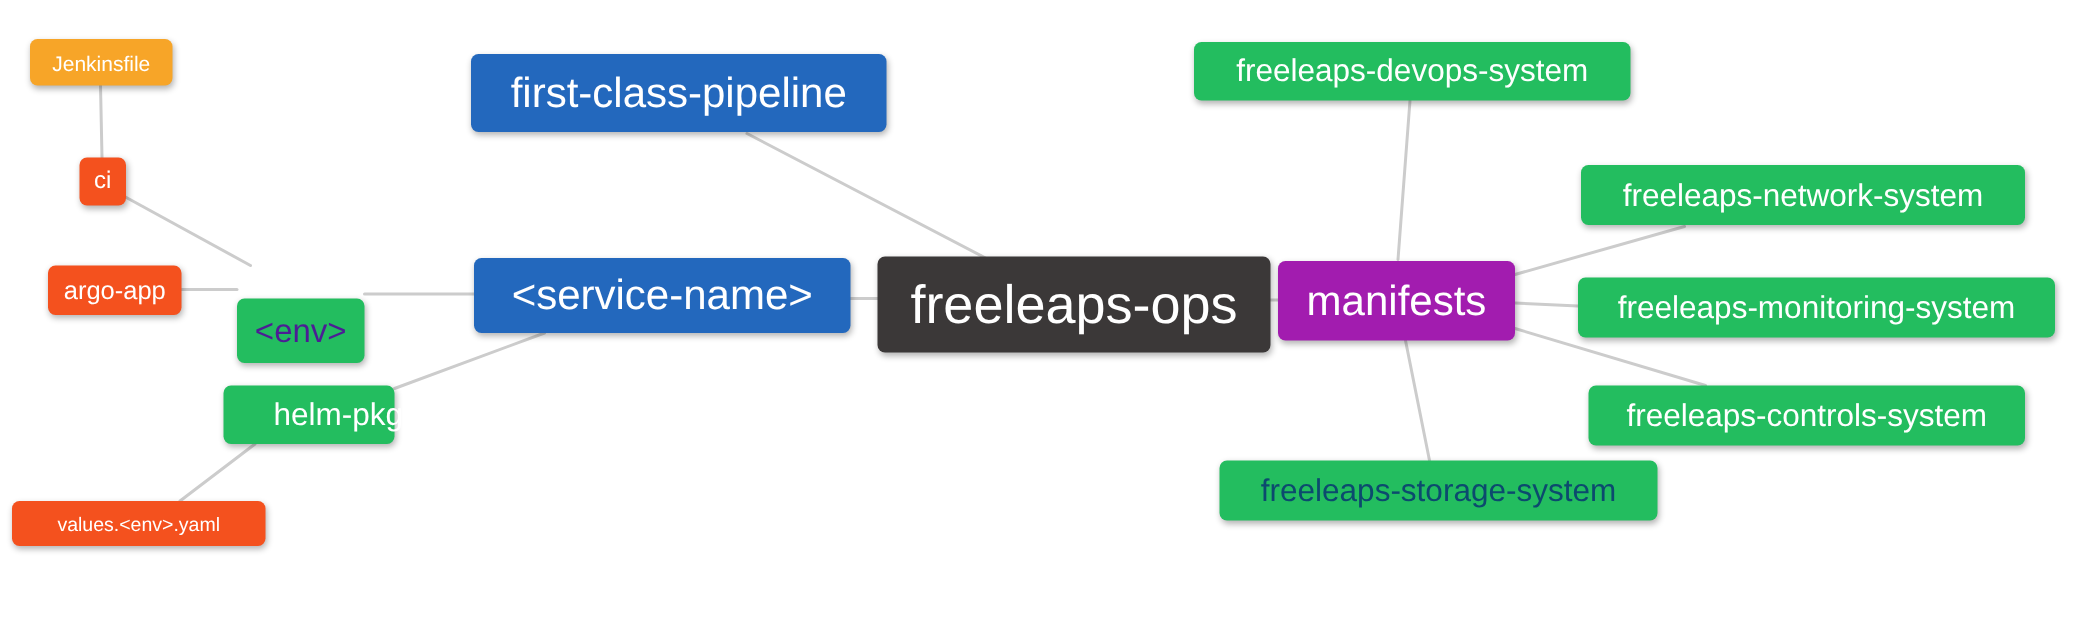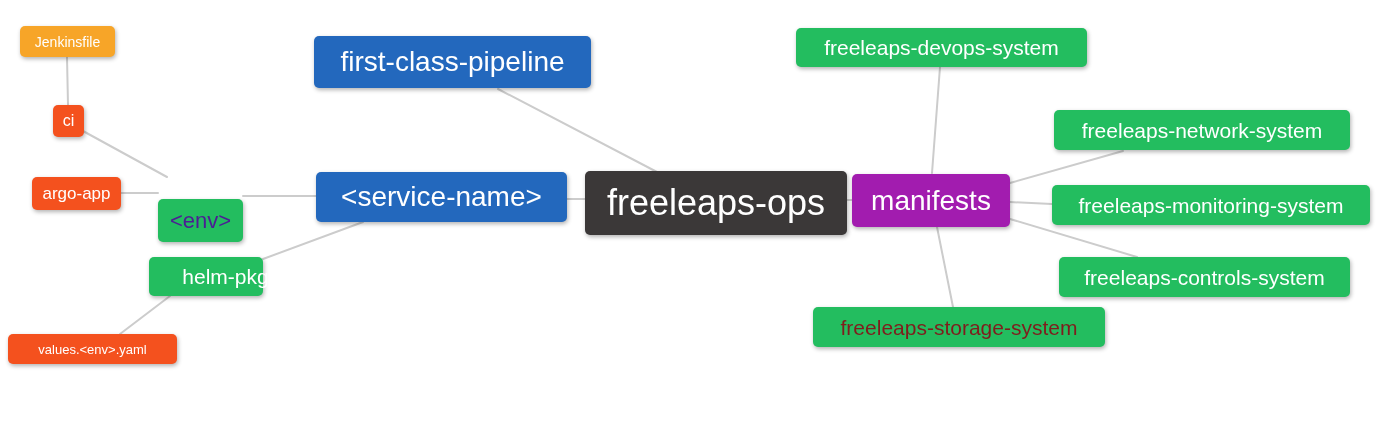--- a/index.html
+++ b/index.html
@@ -67,14 +67,14 @@
     <div class="node" style="left: 158px; top: 175px; width: 85px; height: 43px; font-size: 22px; background: rgb(35, 189, 95); color: #4c1d95; margin-top: 24px;">&lt;env&gt;</div>
     <div class="node" style="left: 149px; top: 257px; width: 114px; height: 39px; font-size: 21px; background: rgb(35, 189, 95); color: rgb(255, 255, 255); padding-left: 39px;">helm-pkg</div>
     <div class="node" style="left: 32px; top: 177px; width: 89px; height: 33px; font-size: 17px; background: rgb(244, 81, 30); color: rgb(255, 255, 255);">argo-app</div>
     <div class="node" style="left: 53px; top: 105px; width: 31px; height: 32px; font-size: 16px; background: rgb(244, 81, 30); color: rgb(255, 255, 255);">ci</div>
     <div class="node" style="left: 20px; top: 26px; width: 95px; height: 31px; font-size: 14px; background: rgb(247, 165, 40); color: rgb(255, 255, 255);">Jenkinsfile</div>
     <div class="node" style="left: 8px; top: 334px; width: 169px; height: 30px; font-size: 13px; background: rgb(244, 81, 30); color: rgb(255, 255, 255);">values.&lt;env&gt;.yaml</div>
     <div class="node" style="left: 796px; top: 28px; width: 291px; height: 39px; font-size: 21px; background: rgb(35, 189, 95); color: rgb(255, 255, 255);">freeleaps-devops-system</div>
     <div class="node" style="left: 1054px; top: 110px; width: 296px; height: 40px; font-size: 21px; background: rgb(35, 189, 95); color: rgb(255, 255, 255);">freeleaps-network-system</div>
     <div class="node" style="left: 1052px; top: 185px; width: 318px; height: 40px; font-size: 21px; background: rgb(35, 189, 95); color: rgb(255, 255, 255);">freeleaps-monitoring-system</div>
     <div class="node" style="left: 1059px; top: 257px; width: 291px; height: 40px; font-size: 21px; background: rgb(35, 189, 95); color: rgb(255, 255, 255); text-align: center;">freeleaps-controls-system</div>
-    <div class="node" style="left: 813px; top: 307px; width: 292px; height: 40px; font-size: 21px; background: rgb(35, 189, 95); color: #7f1d1d;">freeleaps-storage-system</div>
+    <div class="node" style="left: 813px; top: 307px; width: 292px; height: 40px; font-size: 21px; background: rgb(35, 189, 95); color: #0c4a6e;">freeleaps-storage-system</div>
   </div>
 
 </body></html>

